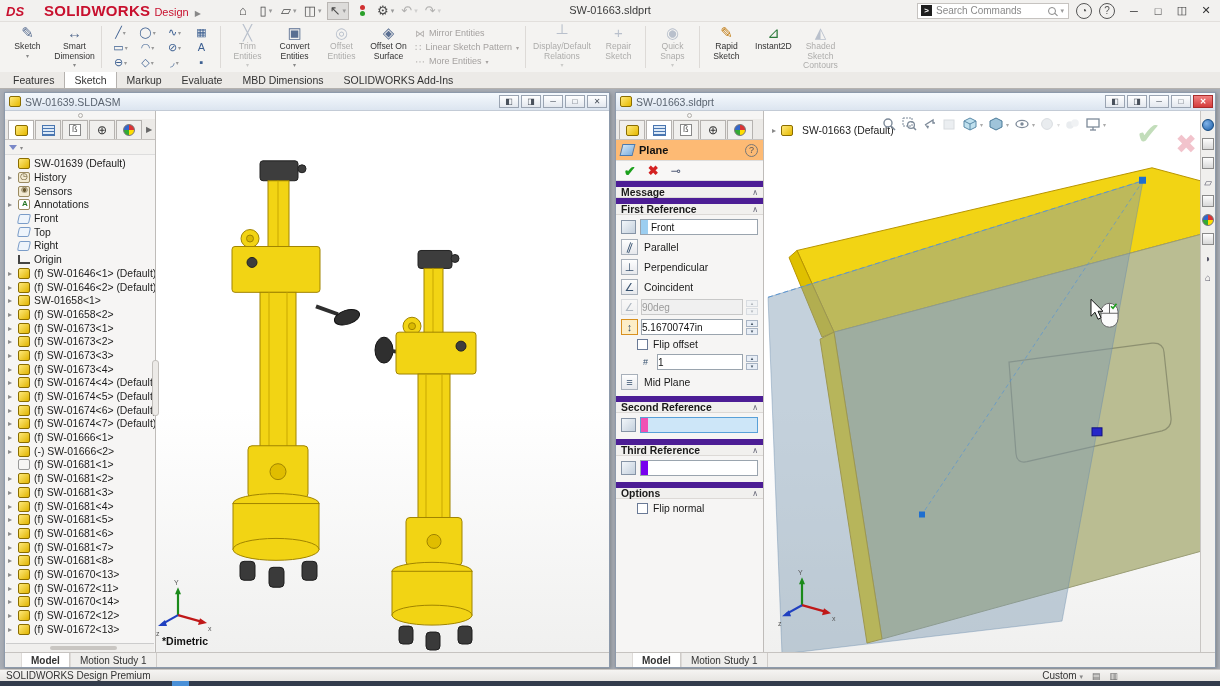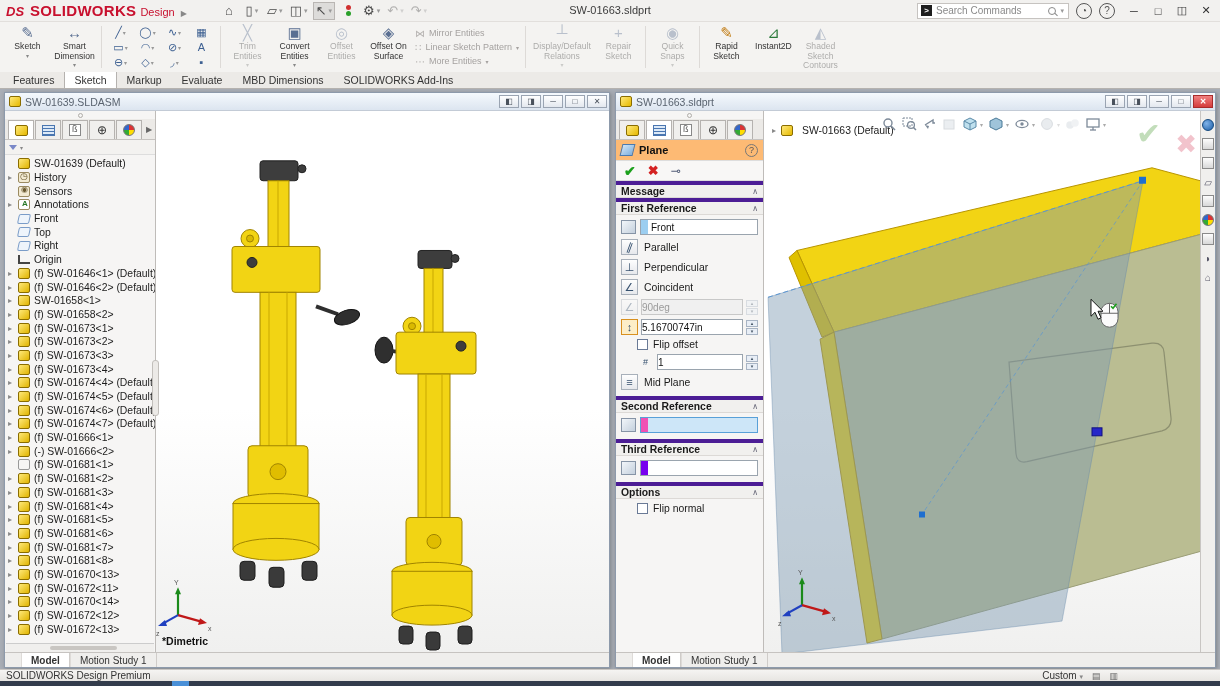--- a/index.html
+++ b/index.html
@@ -3,21 +3,21 @@
 <meta charset="utf-8">
 <style>
   *{box-sizing:border-box;margin:0;padding:0}
   body{width:1220px;height:686px;position:relative;overflow:hidden;
        font-family:"Liberation Sans",sans-serif;background:#a9aeb6;font-size:11px;color:#222}
   .dim{opacity:.38}
   
   .titlebar{position:absolute;left:0;top:0;width:100%;height:22px;background:#f2f1ef;
             border-bottom:1px solid #e2dfdc;display:flex;align-items:center;z-index:30}
   .logo{display:flex;align-items:baseline;padding:0 6px;white-space:nowrap}
-  .logo .ds{color:#c8102e;font-weight:bold;font-style:italic;font-size:13px;margin-right:6px}
+  .logo .ds{color:#c8102e;font-weight:bold;font-style:italic;font-size:13px;margin-right:20px}
   .logo .brand{color:#c8102e;font-weight:bold;font-size:15px;letter-spacing:.3px}
   .logo .ed{color:#c8102e;font-size:11px;margin-left:4px}
   .logo .fly{color:#888;font-size:8px;margin-left:6px}
   .qat{display:flex;align-items:center;margin-left:26px;gap:3px}
   .qbtn{height:18px;min-width:20px;display:flex;align-items:center;justify-content:center;
         color:#4a4a4a;font-size:13px;padding:0 2px}
   .qbtn .dd{font-size:7px;color:#999;margin-left:2px}
   .qbtn.pressed{background:#dddcda;border:1px solid #b9b6b3}
   .tl{display:inline-flex;flex-direction:column;gap:1px;align-items:center}
   .tl i{width:5px;height:5px;border-radius:50%}
@@ -118,21 +118,21 @@
   .plane-ico{width:13px;height:12px;background:linear-gradient(135deg,#cfe4f7,#7fb0dd);
              border:1px solid #4a7ab0;transform:skewX(-14deg)}
   .pm-title b{font-size:11px;color:#111}
   .pm-help{margin-left:auto;width:13px;height:13px;border:1.2px solid #777;border-radius:50%;
            font-size:9px;display:flex;align-items:center;justify-content:center;color:#555}
   .pm-actions{height:20px;display:flex;align-items:center;gap:12px;padding-left:8px;background:#f8f7f6;border-bottom:1px solid #ddd}
   .aok{color:#1ca01c;font-size:14px;font-weight:bold}
   .acancel{color:#d42222;font-size:13px;font-weight:bold}
   .apin{color:#55607a;font-size:12px}
   .pm-sech{display:flex;align-items:center;height:17px;padding:0 5px;font-weight:bold;font-size:10.4px;
-           color:#1a1a1a;background:#f1f0ee;border-top:4px solid #4c1d95;border-bottom:1px solid #dcd9d6}
+           color:#1a1a1a;background:#f1f0ee;border-top:6px solid #4c1d95;border-bottom:1px solid #dcd9d6}
   .pm-sech .caret{margin-left:auto;color:#667;font-size:8px;font-weight:normal}
   .pm-body{padding:4px 5px 6px;display:flex;flex-direction:column;gap:4px;background:#f6f5f4}
   .msg-ok{background:#90ee90;border:1px solid #5cc05c;padding:2px 4px;font-size:10.4px;color:#0c300c}
   .ref-row{display:flex;align-items:center;gap:4px}
   .cube{width:15px;height:14px;background:linear-gradient(135deg,#f2f6fa,#c4d0dd);border:1px solid #8694a6;flex:0 0 15px}
   .ref-box{flex:1;height:16px;border:1px solid #9aa4ae;background:#fff;display:flex;align-items:center;
            font-size:10px;color:#111;overflow:hidden}
   .ref-box .chip{width:7px;align-self:stretch;flex:0 0 7px}
   .ref-box .val{padding-left:3px}
   .ref-box.activebox{background:#cde6f8;border-color:#58a0d8}

